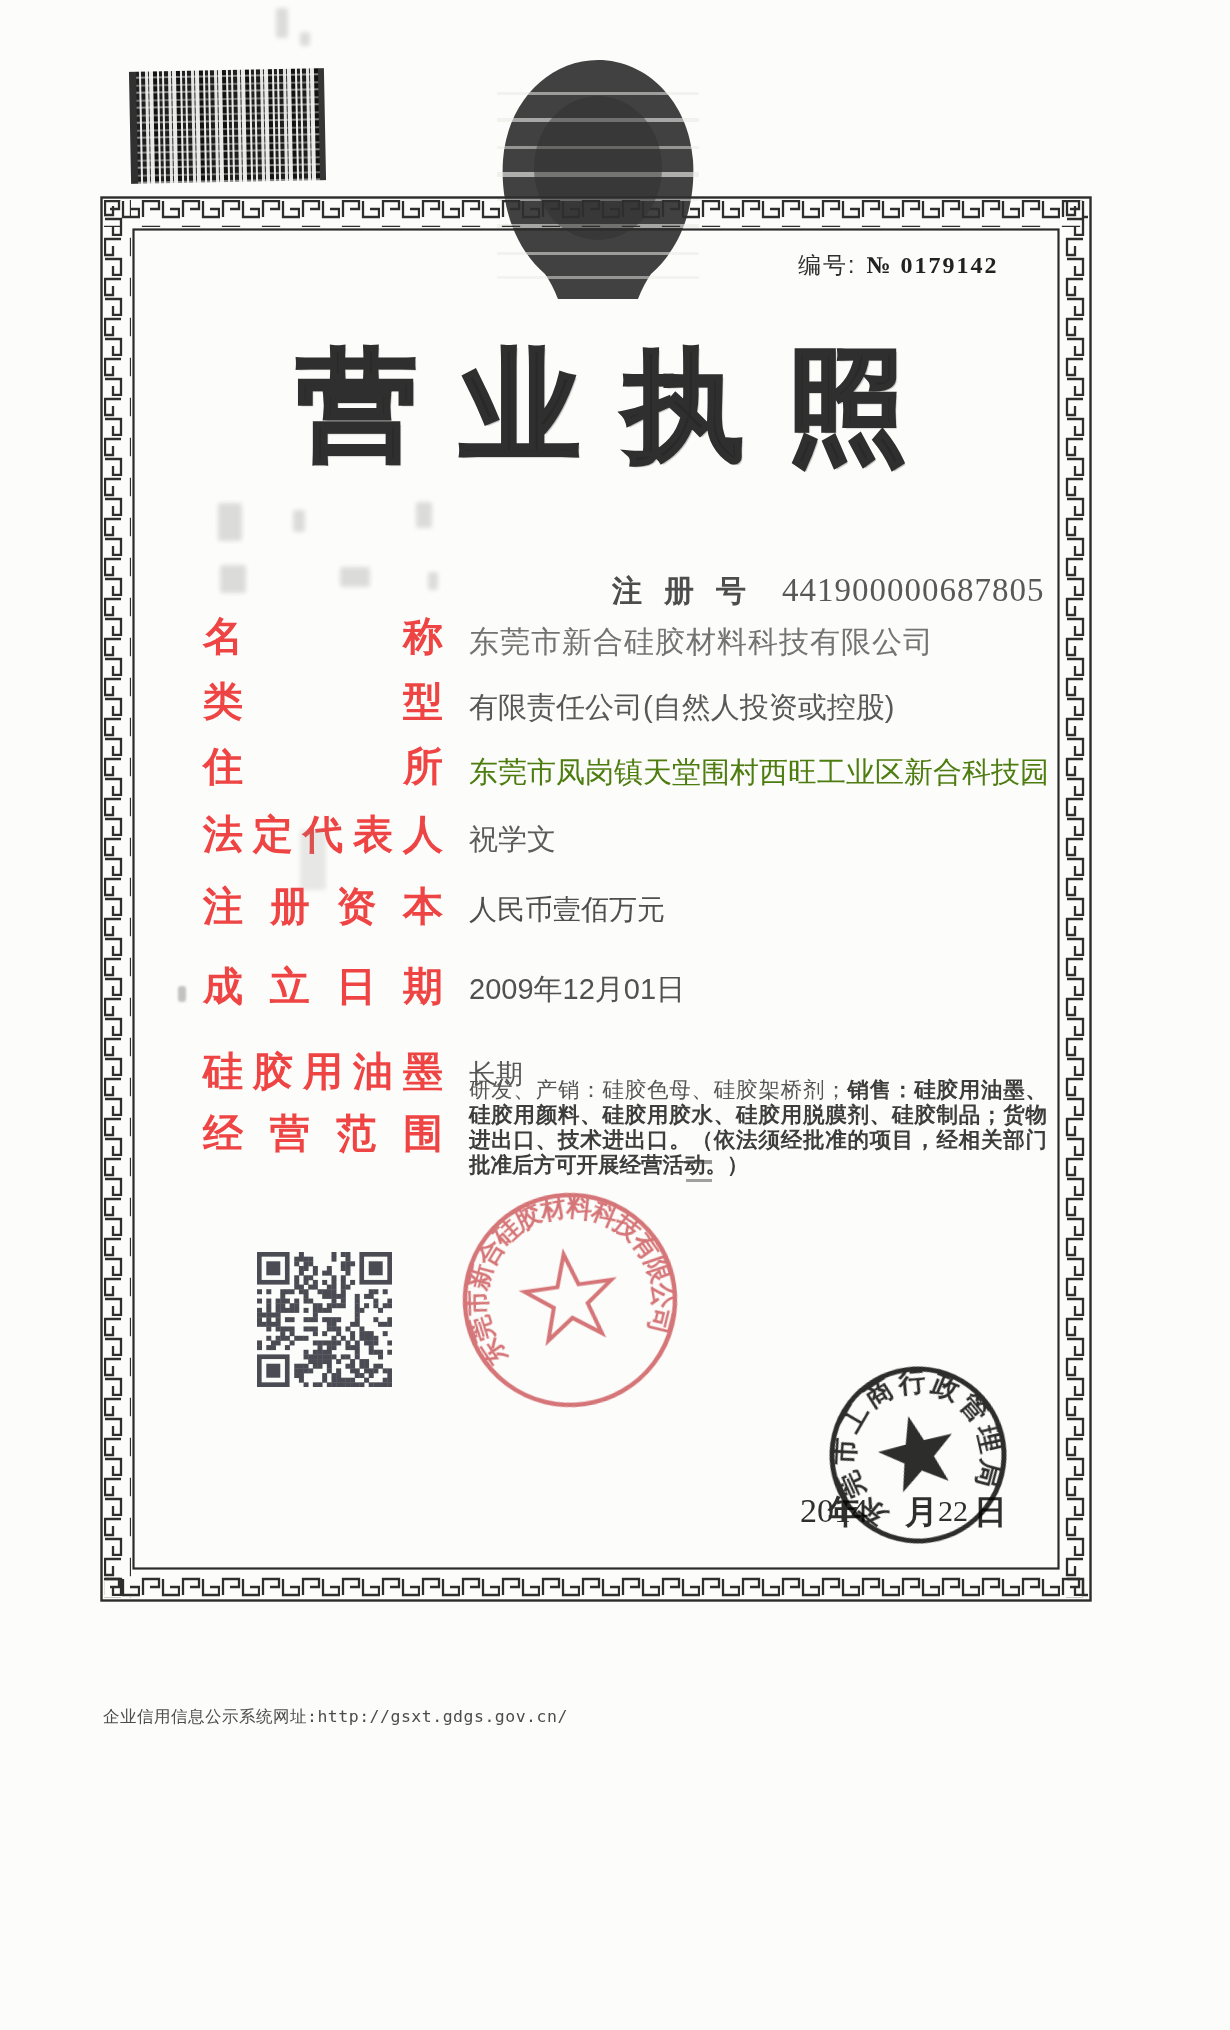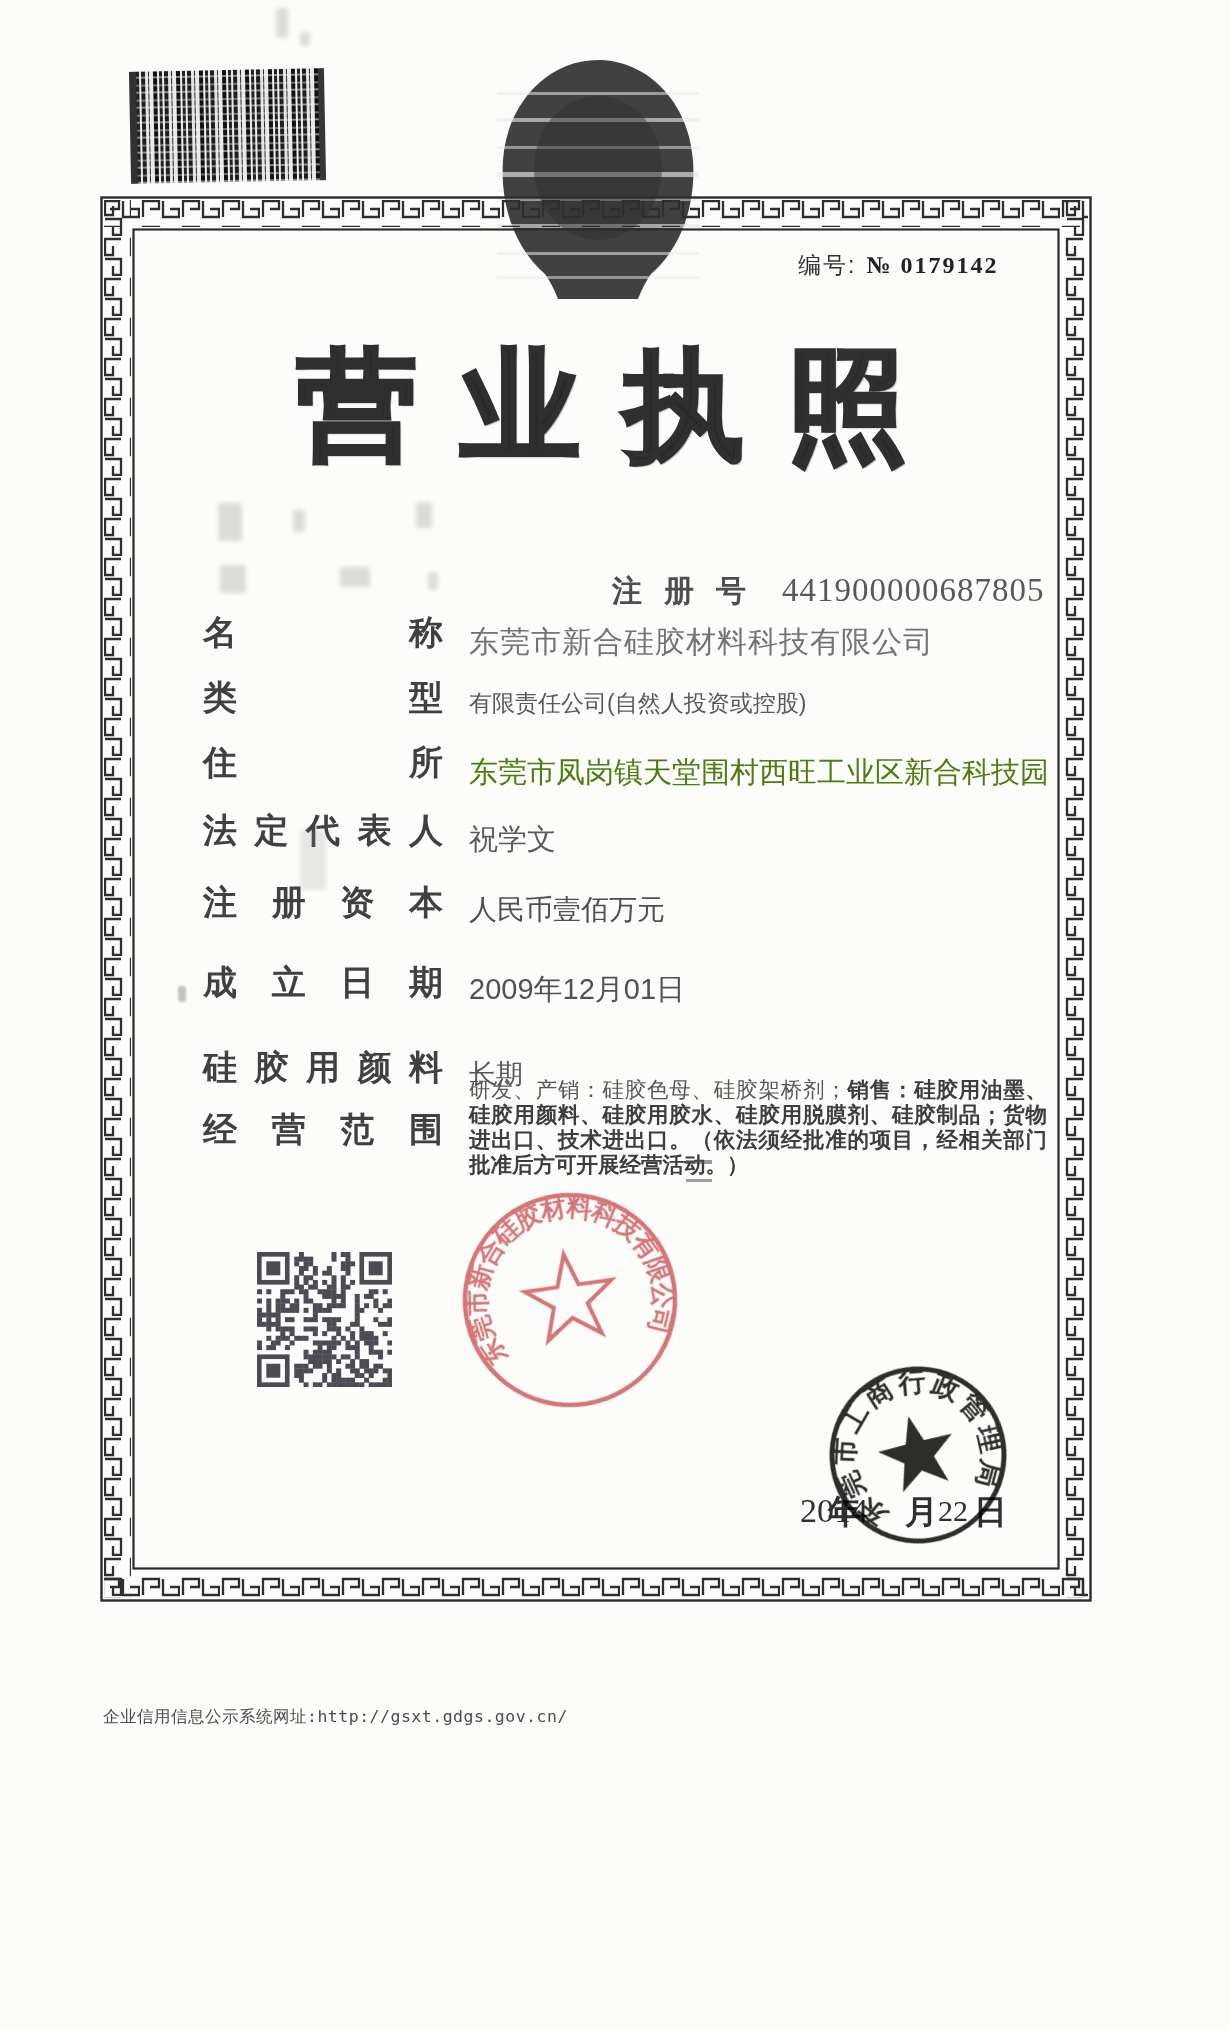--- a/index.html
+++ b/index.html
@@ -27,25 +27,25 @@
   .title span{font-size:120px;line-height:1.15;font-weight:900;color:#242424;
     -webkit-text-stroke:3px #2b2b2b;text-shadow:2px 2px 1px rgba(20,20,20,.30), -1px 1px 0 rgba(40,40,40,.35);
     filter:contrast(.95);}
 
   .regno{position:absolute;left:612px;top:528px;display:flex;align-items:baseline;}
   .regno .lab{font-size:30px;font-weight:600;letter-spacing:22px;color:#4d4d4d;}
   .regno .val{font-family:"Liberation Serif", serif;font-size:33px;color:#585858;letter-spacing:1px;margin-left:14px;margin-top:44px;}
 
   
   .row{position:absolute;left:0;top:0;width:100%;}
-  .flabel{position:absolute;left:203px;width:240px;font-size:34px;line-height:1.05;font-weight:600;color:#404040;
+  .flabel{position:absolute;left:203px;width:240px;font-size:40px;line-height:1.05;font-weight:600;color:#ef4444;
     text-align:justify;text-align-last:justify;letter-spacing:0;}
   .fvalue{position:absolute;left:469px;color:#5a5a5a;}
   .v-name{top:622px;font-size:30px;color:#737373;letter-spacing:1px;}
-  .v-type{top:688px;font-size:23px;color:#585858;}
+  .v-type{top:688px;font-size:29px;color:#585858;}
   .v-addr{top:753px;font-size:29px;color:#4d7c0f;}
   .v-rep {top:820px;font-size:29px;color:#5c5c5c;}
   .v-cap {top:891px;font-size:28px;color:#4f4f4f;}
   .v-date{top:970px;font-size:29px;color:#515151;}
   .v-term{top:1056px;font-size:27px;color:#565656;}
   .v-scope{top:1078px;width:578px;font-size:21.5px;line-height:1.17;text-align:justify;color:#555;}
   .v-scope b{color:#3d3d3d;font-weight:700;}
   .l0{top:615px}.l1{top:680px}.l2{top:745px}.l3{top:813px}.l4{top:885px}.l5{top:965px}.l6{top:1050px}.l7{top:1112px}
 
   
@@ -144,21 +144,21 @@
   </div>
   <div class="row">
     <div class="flabel l4">注册资本</div>
     <div class="fvalue v-cap">人民币壹佰万元</div>
   </div>
   <div class="row">
     <div class="flabel l5">成立日期</div>
     <div class="fvalue v-date">2009年12月01日</div>
   </div>
   <div class="row">
-    <div class="flabel l6">硅胶用颜料</div>
+    <div class="flabel l6">硅胶用油墨</div>
     <div class="fvalue v-term">长期</div>
   </div>
   <div class="row">
     <div class="flabel l7">经营范围</div>
     <div class="fvalue v-scope"><span>研发、产销：硅胶色母、硅胶架桥剂；</span><b>销售：硅胶用油墨、硅胶用颜料、硅胶用胶水、硅胶用脱膜剂、硅胶制品；货物进出口、技术进出口。（依法须经批准的项目，经相关部门批准后方可开展经营活动。）</b></div>
   </div>
 
   <svg id="qr-svg" class="qr" width="135" height="135" viewBox="0 0 135 135">
       <rect x="41.90" y="0.00" width="5" height="5" fill="#45454f"></rect>
       <rect x="74.48" y="0.00" width="5" height="5" fill="#45454f"></rect>

